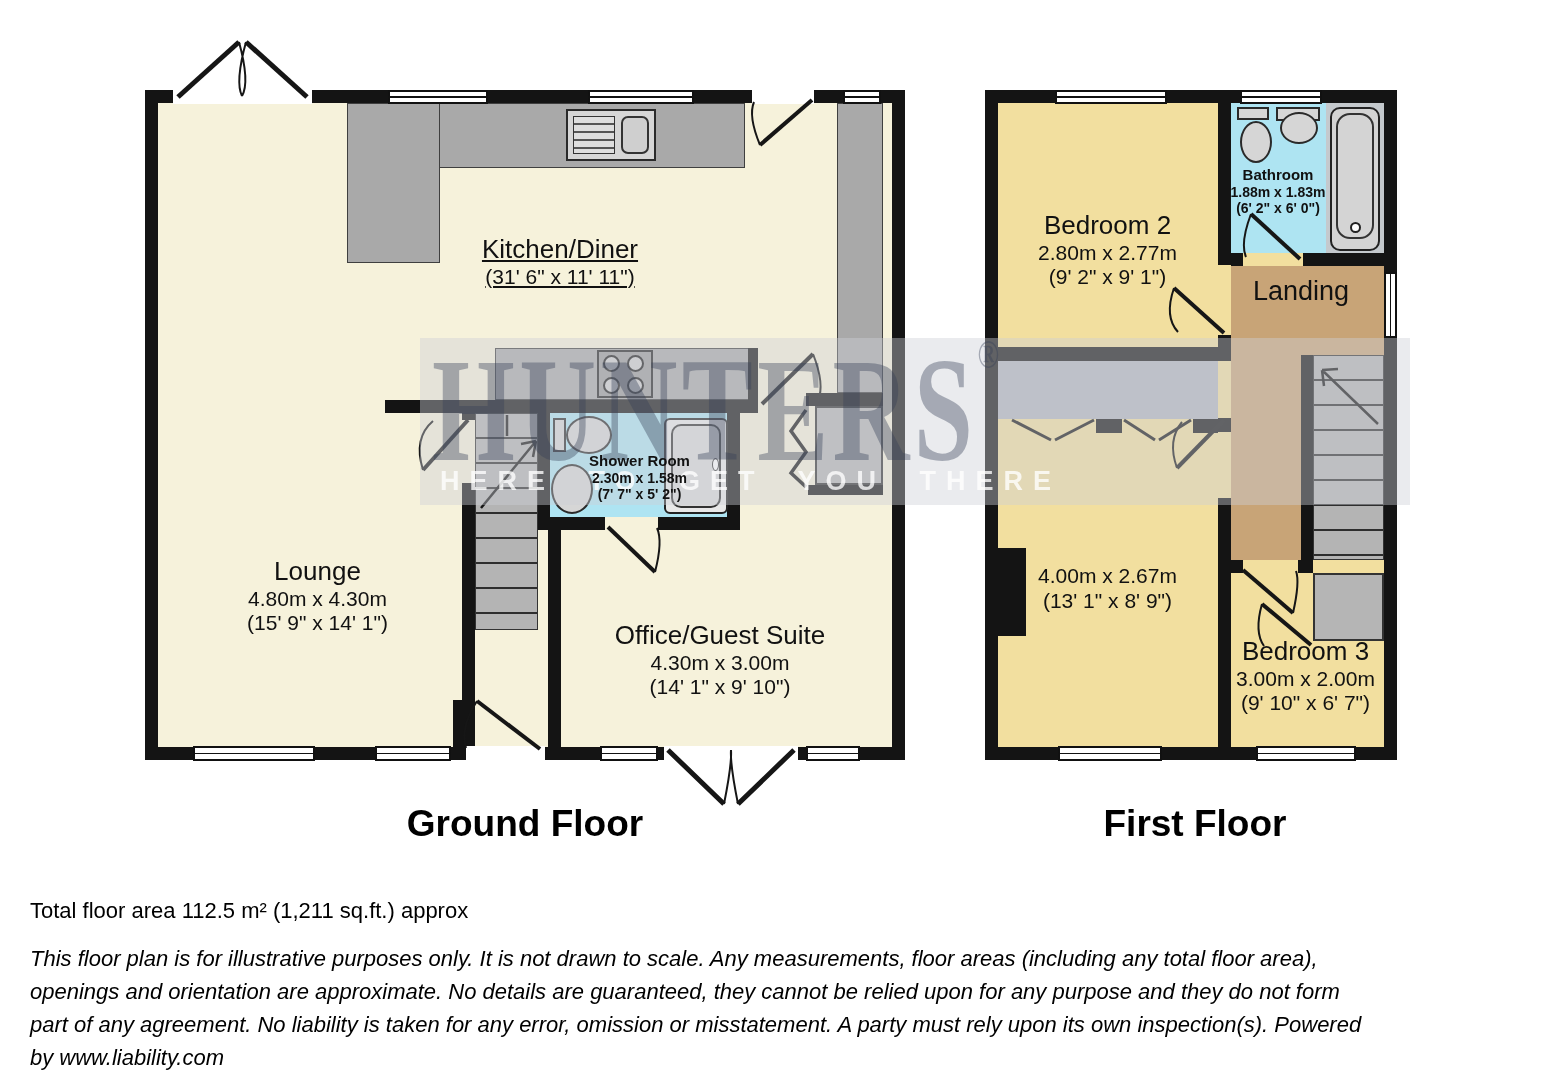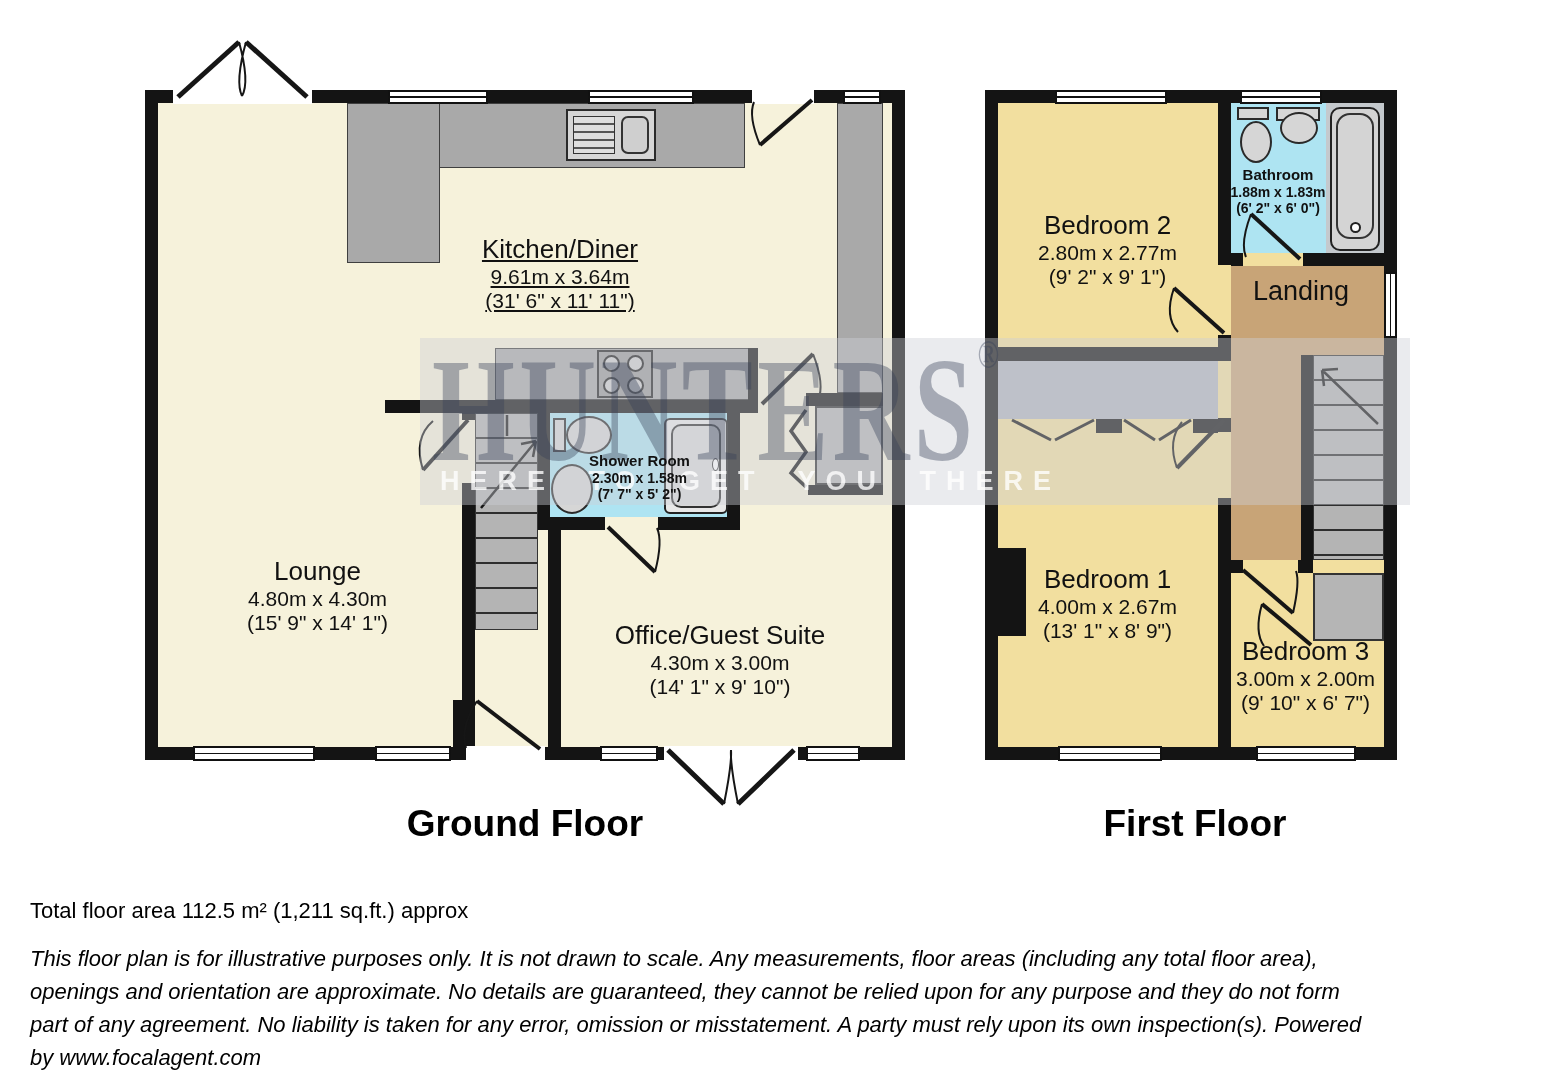--- a/index.html
+++ b/index.html
@@ -175,21 +175,20 @@
   </svg>
 
   <div class="abs wm-band" style="left:420px;top:338px;width:990px;height:167px;"></div>
   <div class="abs wm-brand" style="left:432px;top:336px;">
     <span>HUNTERS</span><span style="font-size:40px;position:relative;top:-92px;">®</span>
   </div>
   <div class="abs wm-tag" style="left:440px;top:466px;">HERE TO GET YOU THERE</div>
 
   <div class="abs room-label" style="left:420px;top:234px;width:280px;text-decoration:underline;">
     <div class="rn">Kitchen/Diner</div>
-    <div class="rd">9.61m x 3.64m</div>
     <div class="rd">(31' 6" x 11' 11")</div>
   </div>
   <div class="abs room-label" style="left:180px;top:556px;width:275px;">
     <div class="rn">Lounge</div>
     <div class="rd">4.80m x 4.30m</div>
     <div class="rd">(15' 9" x 14' 1")</div>
   </div>
   <div class="abs room-label sm" style="left:552px;top:452px;width:175px;">
     <div class="rn">Shower Room</div>
     <div class="rd">2.30m x 1.58m</div>
@@ -207,34 +206,33 @@
   </div>
   <div class="abs room-label sm" style="left:1228px;top:166px;width:100px;">
     <div class="rn">Bathroom</div>
     <div class="rd">1.88m x 1.83m</div>
     <div class="rd">(6' 2" x 6' 0")</div>
   </div>
   <div class="abs room-label" style="left:1231px;top:276px;width:140px;">
     <div class="rn" style="font-size:27px;">Landing</div>
   </div>
   <div class="abs room-label" style="left:985px;top:564px;width:245px;">
-    <div class="rn">Bedroom 1</div>
     <div class="rd">4.00m x 2.67m</div>
     <div class="rd">(13' 1" x 8' 9")</div>
   </div>
   <div class="abs room-label" style="left:1218px;top:636px;width:175px;">
     <div class="rn">Bedroom 3</div>
     <div class="rd">3.00m x 2.00m</div>
     <div class="rd">(9' 10" x 6' 7")</div>
   </div>
 
   <div class="abs floor-title" style="left:345px;top:803px;width:360px;">Ground Floor</div>
   <div class="abs floor-title" style="left:1020px;top:803px;width:350px;">First Floor</div>
 
   <div class="abs footer-line" style="left:30px;top:898px;">Total floor area 112.5 m² (1,211 sq.ft.) approx</div>
   <div class="abs" style="left:30px;top:942px;width:1500px;font-style:italic;">
     <div class="footer-line" style="line-height:33px;">This floor plan is for illustrative purposes only. It is not drawn to scale. Any measurements, floor areas (including any total floor area),</div>
     <div class="footer-line" style="line-height:33px;">openings and orientation are approximate. No details are guaranteed, they cannot be relied upon for any purpose and they do not form</div>
     <div class="footer-line" style="line-height:33px;">part of any agreement. No liability is taken for any error, omission or misstatement. A party must rely upon its own inspection(s). Powered</div>
-    <div class="footer-line" style="line-height:33px;">by www.focalagent.com</div>
+    <div class="footer-line" style="line-height:33px;">by www.liability.com</div>
   </div>
 
 </div>
 
 </body></html>

